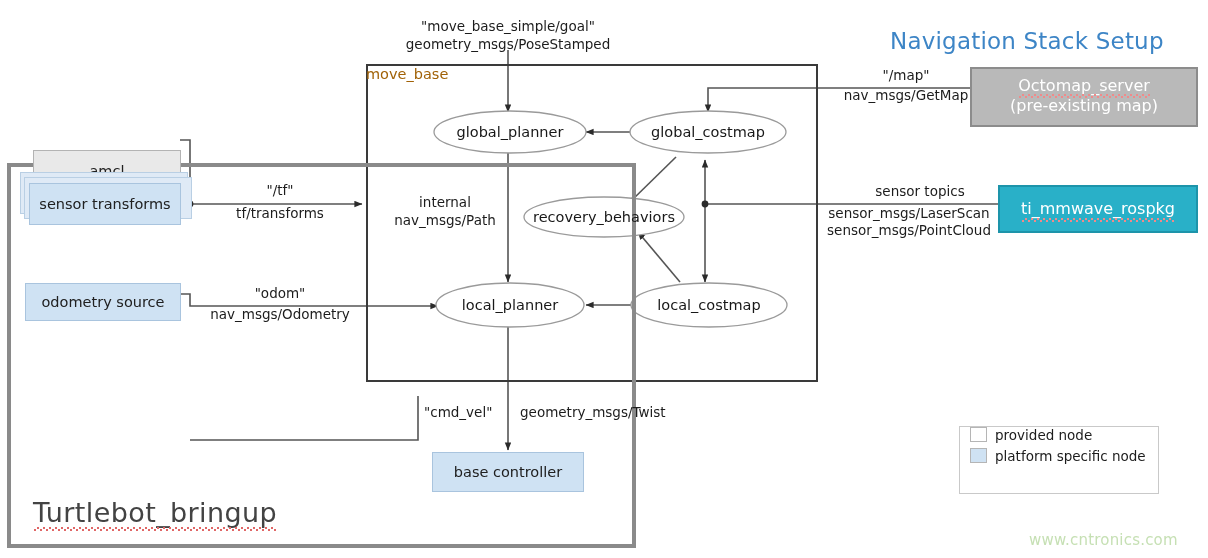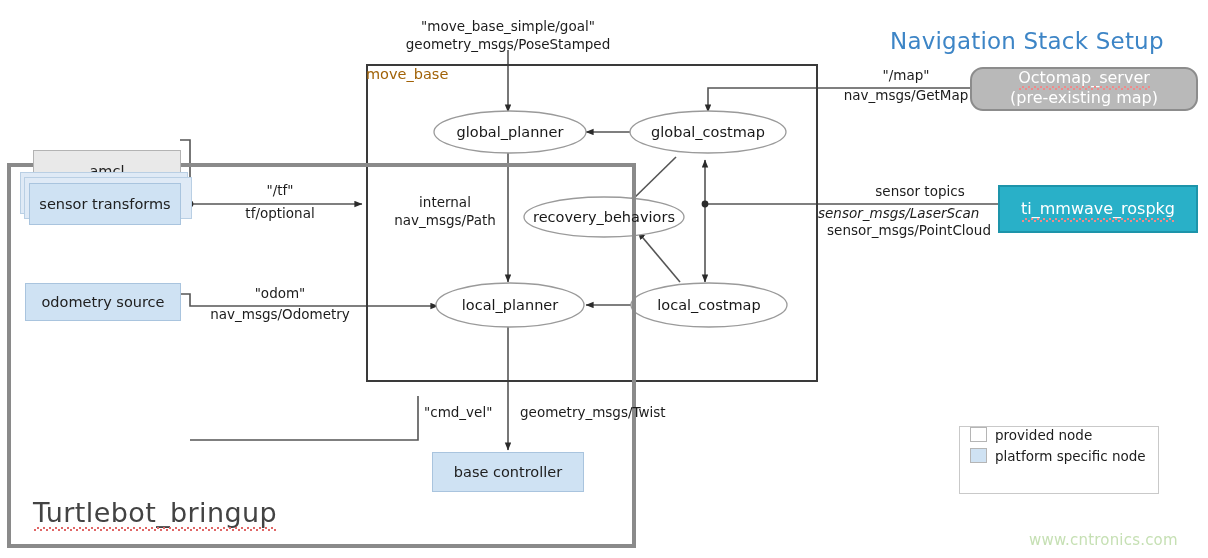--- a/index.html
+++ b/index.html
@@ -137,21 +137,21 @@
   </div>
 
   <div class="node node-blue" style="left:25px;top:283px;width:156px;height:38px;text-align:right;">
     <span>odometry source</span>
   </div>
 
   <div class="node node-blue" style="left:432px;top:452px;width:152px;height:40px;">
     <span>base controller</span>
   </div>
 
-  <div class="node node-darkgray" style="left:970px;top:67px;width:228px;height:44px;flex-direction:column;border-radius:13px;">
+  <div class="node node-darkgray" style="left:970px;top:67px;width:228px;height:60px;flex-direction:column;">
     <span class="squig squig-w" style="line-height:1.1;">Octomap_server</span>
     <span style="line-height:1.35;">(pre-existing  map)</span>
   </div>
 
   <div class="node node-cyan" style="left:998px;top:185px;width:200px;height:48px;">
     <span class="squig squig-w">ti_mmwave_rospkg</span>
   </div>
 
   <div class="ell-label" style="left:434px;top:121px;width:152px;height:22px;">global_planner</div>
   <div class="ell-label" style="left:630px;top:121px;width:156px;height:22px;">global_costmap</div>
@@ -159,27 +159,27 @@
   <div class="ell-label" style="left:436px;top:294px;width:148px;height:22px;">local_planner</div>
   <div class="ell-label" style="left:631px;top:294px;width:156px;height:22px;">local_costmap</div>
 
   <div class="lbl edge center" style="left:388px;top:19px;width:240px;">"move_base_simple/goal"</div>
   <div class="lbl edge center" style="left:388px;top:37px;width:240px;">geometry_msgs/PoseStamped</div>
 
   <div class="lbl edge center" style="left:838px;top:68px;width:136px;">"/map"</div>
   <div class="lbl edge center" style="left:838px;top:88px;width:136px;">nav_msgs/GetMap</div>
 
   <div class="lbl edge center" style="left:210px;top:183px;width:140px;">"/tf"</div>
-  <div class="lbl edge center" style="left:210px;top:206px;width:140px;">tf/optional</div>
+  <div class="lbl edge center" style="left:210px;top:206px;width:140px;">tf/transforms</div>
 
   <div class="lbl edge center" style="left:200px;top:286px;width:160px;">"odom"</div>
   <div class="lbl edge center" style="left:200px;top:307px;width:160px;">nav_msgs/Odometry</div>
 
   <div class="lbl edge edge-it center" style="left:840px;top:184px;width:160px;">sensor topics</div>
-  <div class="lbl edge center" style="left:818px;top:206px;width:160px;font-style:italic;">sensor_msgs/LaserScan</div>
+  <div class="lbl edge center" style="left:818px;top:206px;width:182px;">sensor_msgs/LaserScan</div>
   <div class="lbl edge center" style="left:818px;top:223px;width:182px;">sensor_msgs/PointCloud</div>
 
   <div class="lbl edge center" style="left:386px;top:195px;width:118px;">internal</div>
   <div class="lbl edge center" style="left:376px;top:213px;width:138px;">nav_msgs/Path</div>
 
   <div class="lbl edge" style="left:424px;top:405px;">"cmd_vel"</div>
   <div class="lbl edge" style="left:520px;top:405px;">geometry_msgs/Twist</div>
 
   <div class="legend" style="left:959px;top:426px;width:200px;height:68px;">
     <div class="legend-row">

